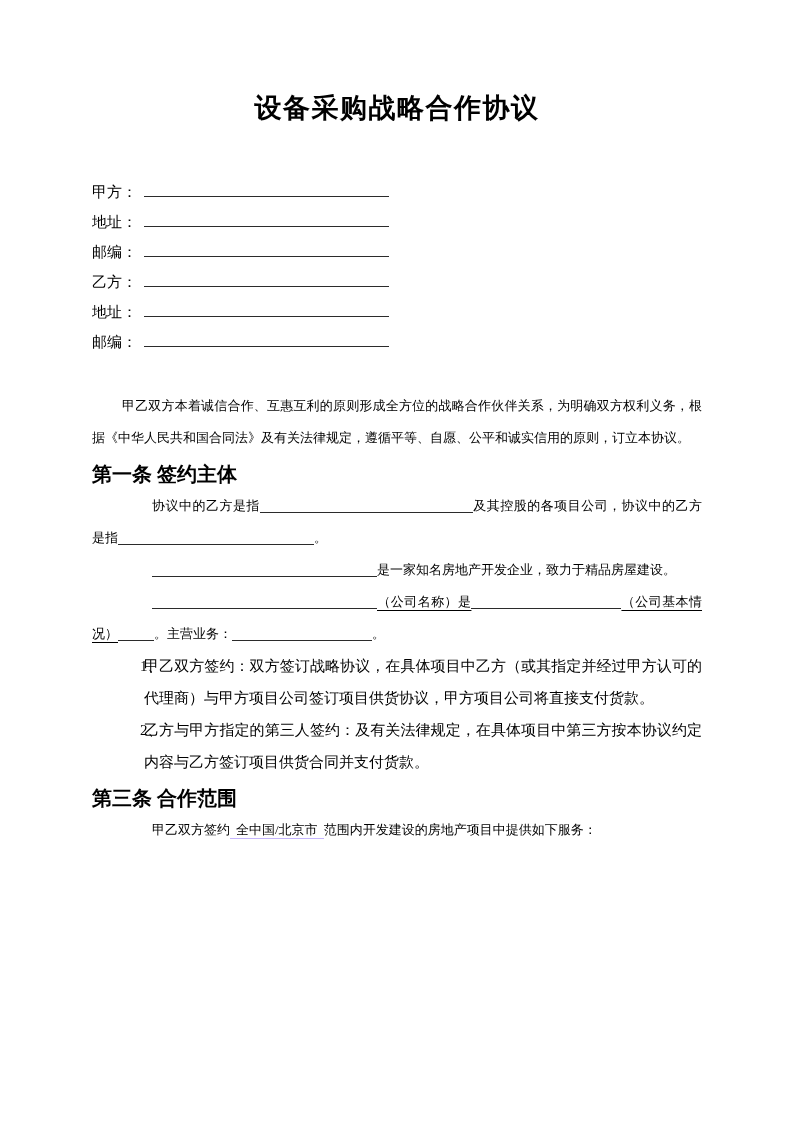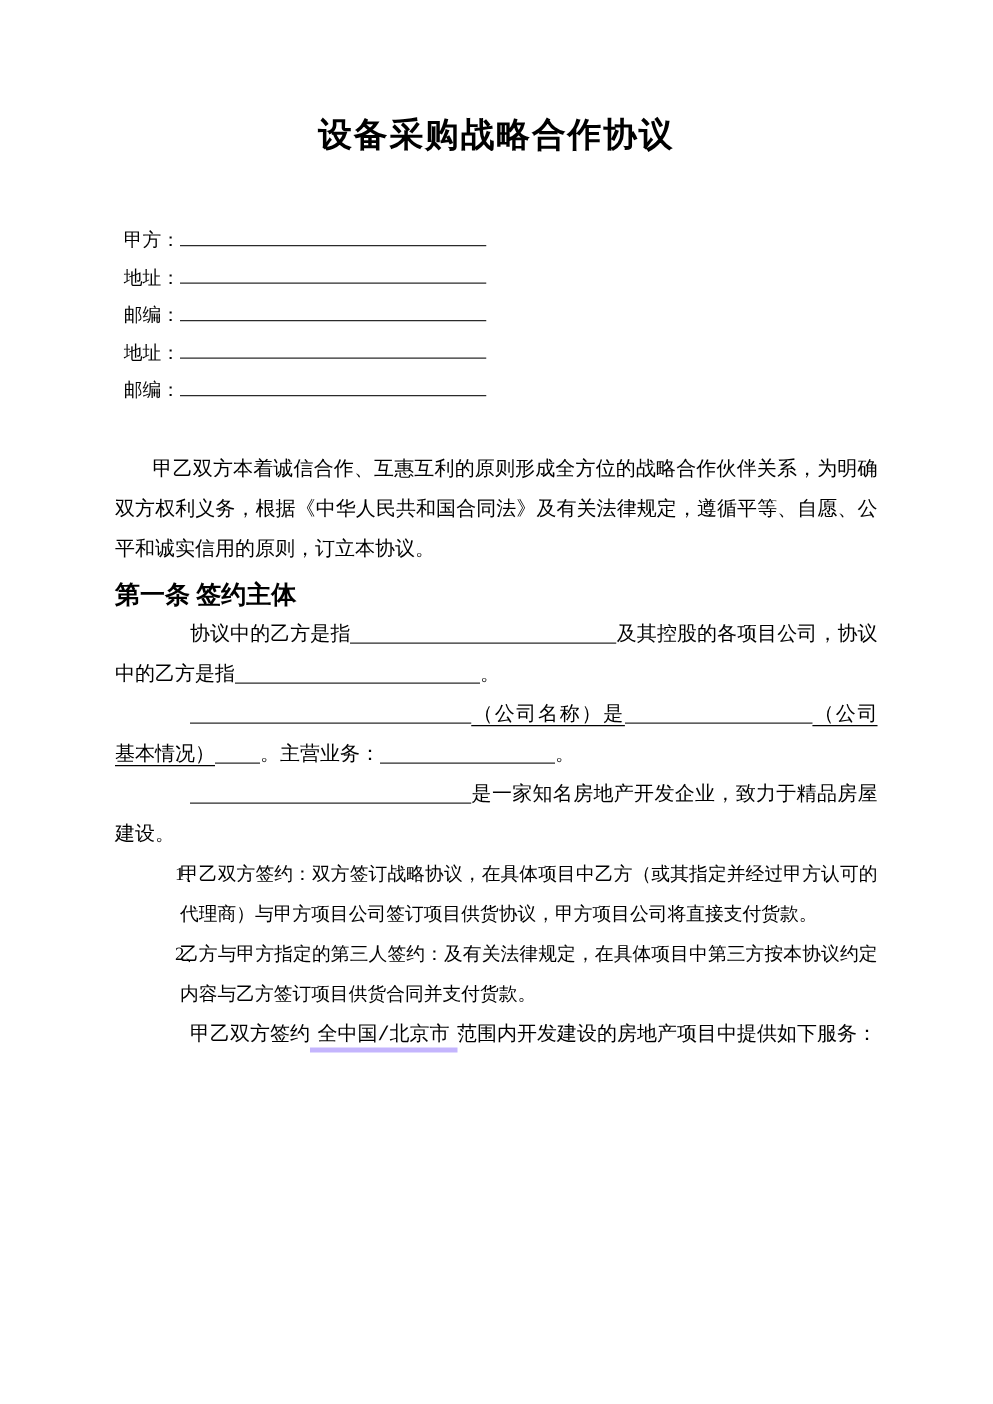--- a/index.html
+++ b/index.html
@@ -43,32 +43,31 @@
     display: flex;
     align-items: baseline;
     height: 30px;
     font-size: 15px;
     line-height: 30px;
   }
   .party-label {
     width: 52px;
     flex: 0 0 52px;
     white-space: nowrap;
-    text-align: right;
   }
   .party-rule {
     flex: 0 0 245px;
     width: 245px;
     border-bottom: 1px solid #2b2b2b;
     height: 20px;
   }
 
   
   .para {
-    font-size: 16px;
+    font-size: 13px;
     line-height: 32px;
     text-align: justify;
     text-justify: inter-ideograph;
     margin: 0;
   }
   .preamble {
     margin-top: 34px;
     text-indent: 30px;
   }
   .sec-heading {
@@ -95,23 +94,22 @@
   .blank-xs { width: 30px; }
   .blank-fill-a { width: 225px; }
   .blank-fill-b { width: 150px; }
   .blank-tail { width: 36px; }
 
   .uline {
     text-decoration: underline;
     text-underline-offset: 4px;
   }
   .uline-pad {
-    border-bottom: 4px solid #c4b5fd;
+    border-bottom: 1px solid #c4b5fd;
     padding: 0 6px 1px 6px;
-    font-family: Liberation Mono, monospace;
   }
 
   
   .num-item {
     font-size: 15px;
     line-height: 32px;
     display: flex;
     align-items: flex-start;
     margin: 0;
   }
@@ -145,57 +143,62 @@
     <div class="party-row">
       <span class="party-label">地址：</span>
       <span class="party-rule"></span>
     </div>
 
     <div class="party-row">
       <span class="party-label">邮编：</span>
       <span class="party-rule"></span>
     </div>
 
+    <div class="party-row">
+      <span class="party-label">乙方：</span>
+      <span class="party-rule"></span>
+    </div>
 
     <div class="party-row">
       <span class="party-label">地址：</span>
       <span class="party-rule"></span>
     </div>
 
     <div class="party-row">
       <span class="party-label">邮编：</span>
       <span class="party-rule"></span>
     </div>
 
   </div>
 
   <p class="para preamble">甲乙双方本着诚信合作、互惠互利的原则形成全方位的战略合作伙伴关系，为明确双方权利义务，根据《中华人民共和国合同法》及有关法律规定，遵循平等、自愿、公平和诚实信用的原则，订立本协议。</p>
 
   <div>
     <p class="sec-heading">第一条 签约主体</p>
 
     <p class="para indent-2"><span>协议中的乙方是指</span><span class="blank blank-xl"></span><span>及其控股的各项目公司，协议中的乙方是指</span><span class="blank blank-lg"></span><span>。</span></p>
 
+    <p class="para indent-2"><span class="blank blank-fill-a"></span><span>是一家知名房地产开发企业，致力于精品房屋建设。</span></p>
+
     <p class="para indent-2"><span class="blank blank-fill-a"></span><span class="uline">（公司名称）是</span><span class="blank blank-fill-b"></span><span class="uline">（公司基本情况）</span><span class="blank blank-tail"></span><span>。主营业务：</span><span class="blank blank-sm"></span><span>。</span></p>
-
-    <p class="para indent-2"><span class="blank blank-fill-a"></span><span>是一家知名房地产开发企业，致力于精品房屋建设。</span></p>
   </div>
 
   <div>
 
 
     <div class="num-item">
       <span class="num-marker">1、</span>
       <span class="num-text">甲乙双方签约：双方签订战略协议，在具体项目中乙方（或其指定并经过甲方认可的代理商）与甲方项目公司签订项目供货协议，甲方项目公司将直接支付货款。</span>
     </div>
 
     <div class="num-item">
       <span class="num-marker">2、</span>
       <span class="num-text">乙方与甲方指定的第三人签约：及有关法律规定，在具体项目中第三方按本协议约定内容与乙方签订项目供货合同并支付货款。</span>
     </div>
   </div>
 
   <div>
+    <p class="sec-heading">第三条 合作范围</p>
 
     <p class="para indent-2"><span>甲乙双方签约</span><span class="uline-pad">全中国/北京市</span><span>范围内开发建设的房地产项目中提供如下服务：</span></p>
   </div>
 
 </div>
 
 </body></html>

